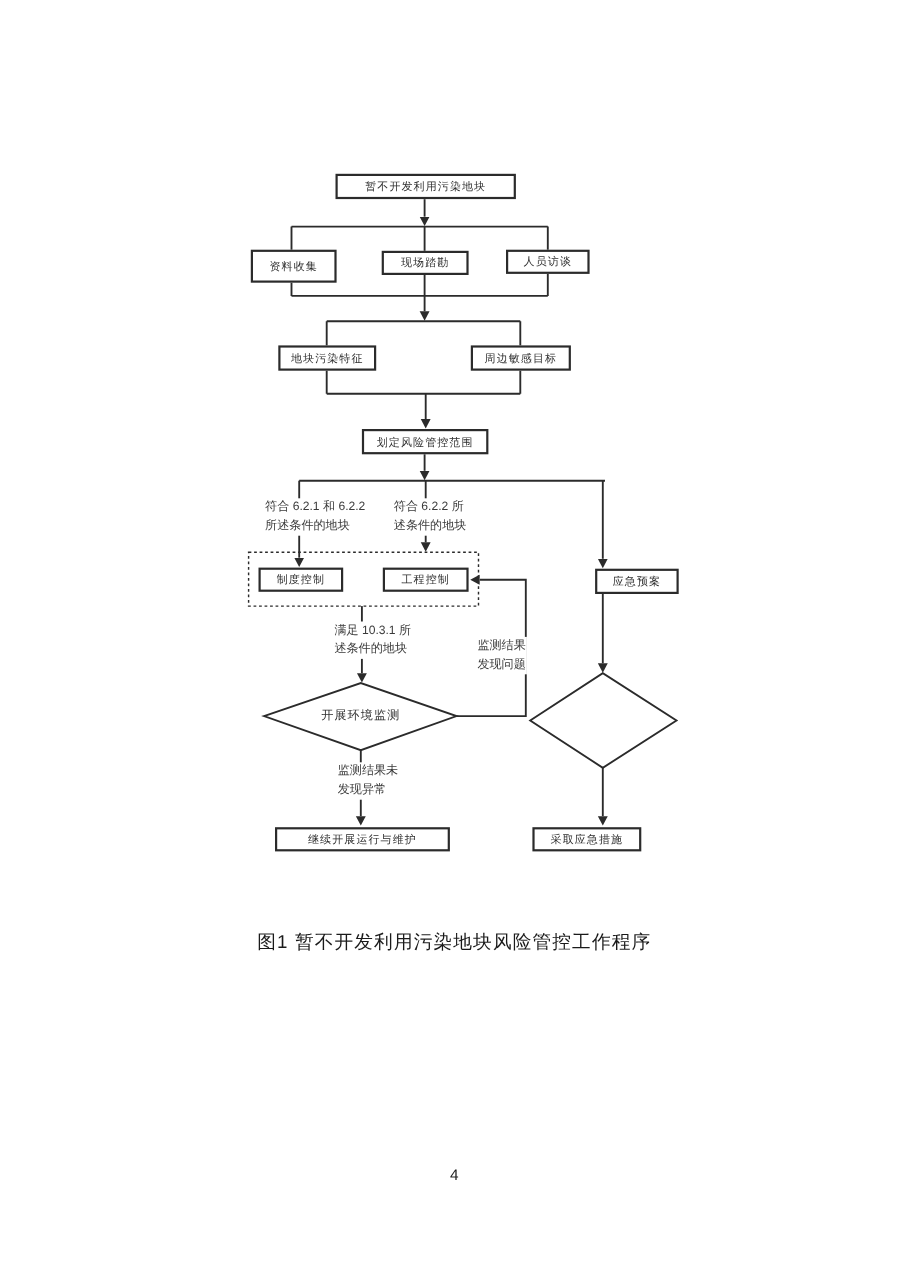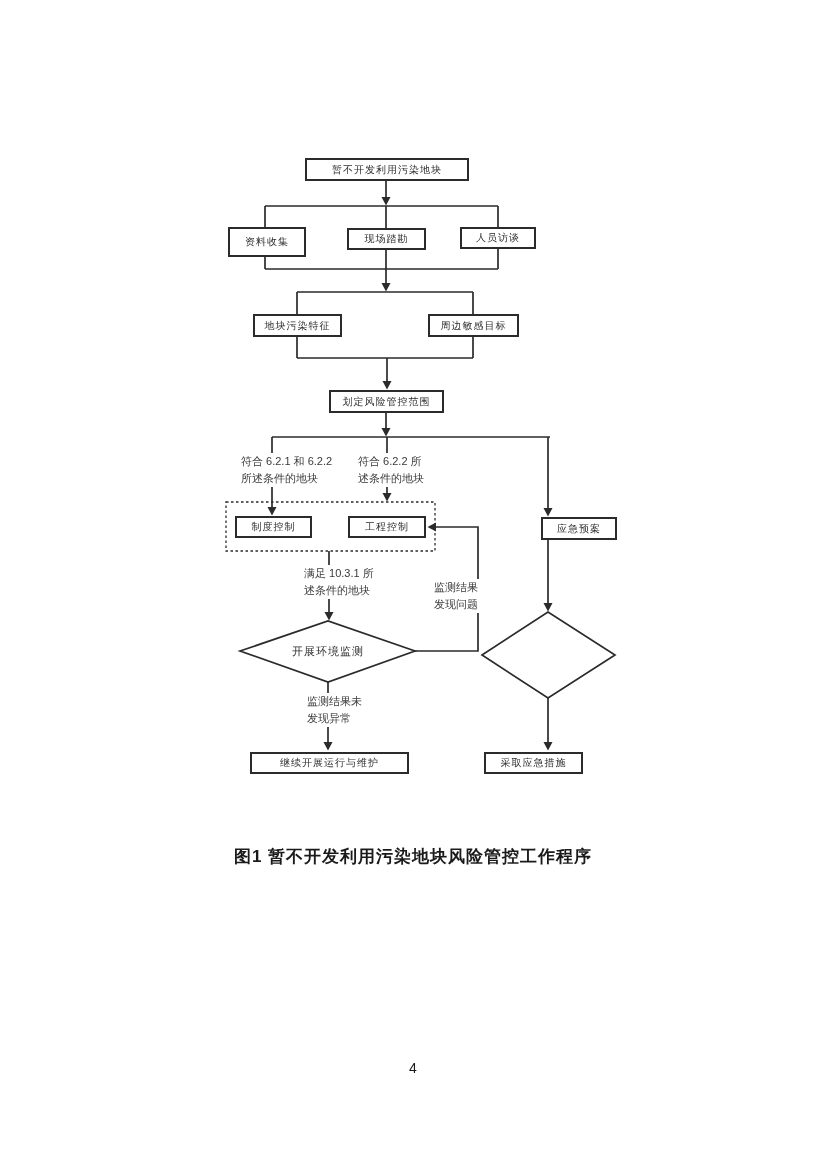--- a/index.html
+++ b/index.html
@@ -34,21 +34,21 @@
     background:#ffffff;
     font-size:11px;color:#3a3a3a;
     line-height:17px;
     white-space:nowrap;
     z-index:3;
     padding:0 1px;
   }
   #caption{
     position:absolute;left:0;top:845px;width:826px;
     text-align:center;
-    font-size:17px;font-weight:bold;color:#1a1a1a;
+    font-size:17px;font-weight:normal;color:#1a1a1a;
     letter-spacing:1px;
     z-index:2;
   }
   #page-number{
     position:absolute;left:0;top:1060px;width:826px;
     text-align:center;
     font-size:14px;color:#1a1a1a;
     z-index:2;
   }
 </style>

